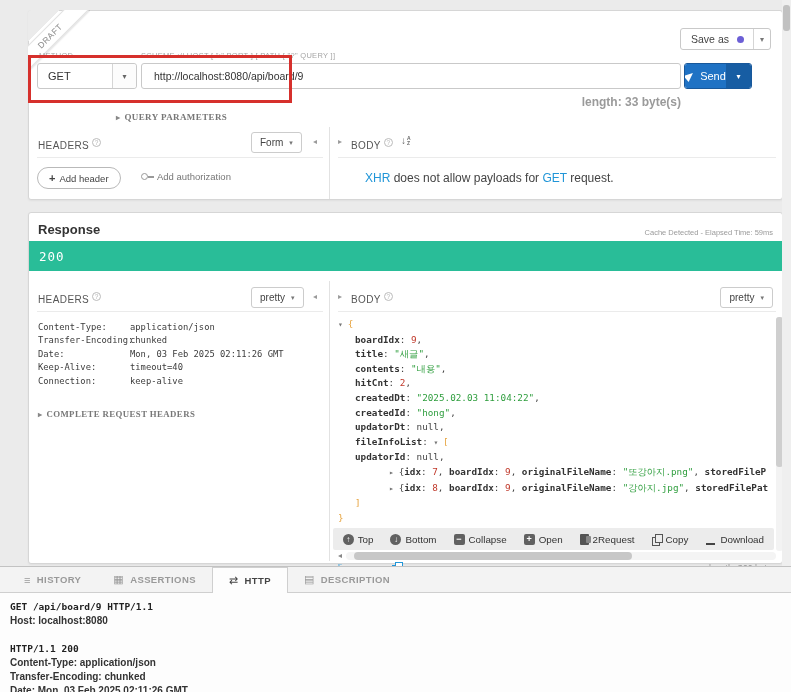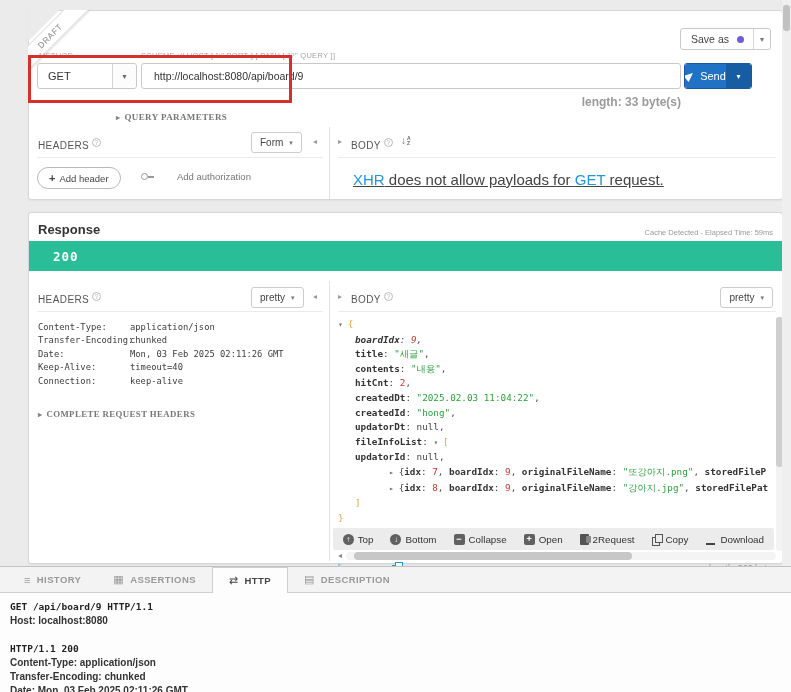--- a/index.html
+++ b/index.html
@@ -48,32 +48,32 @@
   #req-vdiv{left:300px;top:116px;height:72px;}
   #req-expand-right{left:309px;top:126px;}
   #req-body-label{position:absolute;left:322px;top:127px;}
   .sort-icon{position:absolute;left:372px;top:124px;display:inline-flex;align-items:center;color:#666;cursor:pointer;}
   .sort-icon .s-ar{font-size:10px;}
   .sort-icon .s-col{display:flex;flex-direction:column;font-size:5px;line-height:5px;margin-left:1px;font-weight:bold;}
   #req-hr-left{left:8px;top:146px;width:286px;}
   #req-hr-right{left:309px;top:146px;width:438px;}
   .pill-btn{position:absolute;left:8px;top:156px;height:22px;border:1px solid #b9b9b9;border-radius:11px;background:#fff;padding:0 11px;font-size:9.5px;color:#444;display:inline-flex;align-items:center;gap:4px;cursor:pointer;font-family:"Liberation Sans",sans-serif;}
   .pill-btn .plus{font-weight:bold;font-size:11px;}
-  .add-auth{position:absolute;left:112px;top:160px;display:inline-flex;align-items:center;gap:23px;font-size:9.5px;color:#777;cursor:pointer;}
+  .add-auth{position:absolute;left:112px;top:160px;display:inline-flex;align-items:center;gap:3px;font-size:9.5px;color:#777;cursor:pointer;}
   .key-icon{position:relative;display:inline-block;width:13px;height:9px;}
   .key-icon::before{content:"";position:absolute;left:0;top:1px;width:5px;height:5px;border:1.5px solid #999;border-radius:50%;}
   .key-icon::after{content:"";position:absolute;left:7px;top:4px;width:6px;height:1.5px;background:#999;}
-  #xhr-msg{position:absolute;left:324px;top:160px;font-size:15px;color:#444;text-decoration:underline;}
+  #xhr-msg{position:absolute;left:336px;top:160px;font-size:12px;color:#444;}
   #xhr-msg .blue{color:var(--link-blue);}
   
   #response-card{left:28px;top:212px;width:755px;height:352px;}
   #response-title{position:absolute;left:9px;top:9px;font-size:13px;font-weight:bold;color:#333;}
   #response-meta{position:absolute;right:9px;top:15px;font-size:7.5px;color:#9a9a9a;}
   .status-bar{position:absolute;left:0;top:28px;width:100%;height:30px;background:var(--status-green);display:flex;align-items:center;}
-  .status-bar .code{color:#fff;font-family:"DejaVu Sans Mono",monospace;font-size:12.5px;font-weight:bold;letter-spacing:1px;padding-left:24px;}
+  .status-bar .code{color:#fff;font-family:"DejaVu Sans Mono",monospace;font-size:12.5px;font-weight:normal;letter-spacing:1px;padding-left:10px;}
   #resp-headers-label{position:absolute;left:9px;top:79px;}
   #resp-pretty-left{position:absolute;left:222px;top:74px;}
   #resp-collapse-left{left:284px;top:79px;}
   #resp-vdiv{left:300px;top:68px;height:280px;}
   #resp-expand-right{left:309px;top:79px;}
   #resp-body-label{position:absolute;left:322px;top:79px;}
   #resp-pretty-right{position:absolute;right:9px;top:74px;}
   #resp-hr-left{left:8px;top:98px;width:286px;}
   #resp-hr-right{left:309px;top:98px;width:438px;}
   #resp-headers-list{position:absolute;left:9px;top:108px;width:285px;font-family:"DejaVu Sans Mono",monospace;font-size:8.8px;color:#3c3c3c;}
@@ -251,21 +251,21 @@
         <span class="hdr-val">keep-alive</span>
       </div>
     </div>
 
   <div class="expander" id="complete-req-headers">
     <span class="car">▸</span><span>COMPLETE REQUEST HEADERS</span>
   </div>
 
   <div id="body-json">
       <div class="json-line" style="padding-left: 0px;"><span class="tk-caret">▾ </span><span class="tk-brace">{</span></div>
-      <div class="json-line" style="padding-left: 17px; font-style: italic;"><span class="tk-key">boardIdx</span><span class="tk-punct">: </span><span class="tk-num">9</span><span class="tk-punct">,</span></div>
+      <div class="json-line" style="padding-left: 17px;"><span class="tk-key">boardIdx</span><span class="tk-punct">: </span><span class="tk-num">9</span><span class="tk-punct">,</span></div>
       <div class="json-line" style="padding-left: 17px;"><span class="tk-key">title</span><span class="tk-punct">: </span><span class="tk-str">"새글"</span><span class="tk-punct">,</span></div>
       <div class="json-line" style="padding-left: 17px;"><span class="tk-key">contents</span><span class="tk-punct">: </span><span class="tk-str">"내용"</span><span class="tk-punct">,</span></div>
       <div class="json-line" style="padding-left: 17px;"><span class="tk-key">hitCnt</span><span class="tk-punct">: </span><span class="tk-num">2</span><span class="tk-punct">,</span></div>
       <div class="json-line" style="padding-left: 17px;"><span class="tk-key">createdDt</span><span class="tk-punct">: </span><span class="tk-str">"2025.02.03 11:04:22"</span><span class="tk-punct">,</span></div>
       <div class="json-line" style="padding-left: 17px;"><span class="tk-key">createdId</span><span class="tk-punct">: </span><span class="tk-str">"hong"</span><span class="tk-punct">,</span></div>
       <div class="json-line" style="padding-left: 17px;"><span class="tk-key">updatorDt</span><span class="tk-punct">: </span><span class="tk-null">null</span><span class="tk-punct">,</span></div>
       <div class="json-line" style="padding-left: 17px;"><span class="tk-key">fileInfoList</span><span class="tk-punct">: </span><span class="tk-caret">▾ </span><span class="tk-brace">[</span></div>
       <div class="json-line" style="padding-left: 17px;"><span class="tk-key">updatorId</span><span class="tk-punct">: </span><span class="tk-null">null</span><span class="tk-punct">,</span></div>
       <div class="json-line" style="padding-left: 51px;"><span class="tk-caret">▸ </span><span class="tk-punct">{</span><span class="tk-key">idx</span><span class="tk-punct">: </span><span class="tk-num">7</span><span class="tk-punct">, </span><span class="tk-key">boardIdx</span><span class="tk-punct">: </span><span class="tk-num">9</span><span class="tk-punct">, </span><span class="tk-key">originalFileName</span><span class="tk-punct">: </span><span class="tk-str">"또강아지.png"</span><span class="tk-punct">, </span><span class="tk-key">storedFileP</span></div>
       <div class="json-line" style="padding-left: 51px;"><span class="tk-caret">▸ </span><span class="tk-punct">{</span><span class="tk-key">idx</span><span class="tk-punct">: </span><span class="tk-num">8</span><span class="tk-punct">, </span><span class="tk-key">boardIdx</span><span class="tk-punct">: </span><span class="tk-num">9</span><span class="tk-punct">, </span><span class="tk-key">originalFileName</span><span class="tk-punct">: </span><span class="tk-str">"강아지.jpg"</span><span class="tk-punct">, </span><span class="tk-key">storedFilePat</span></div>

